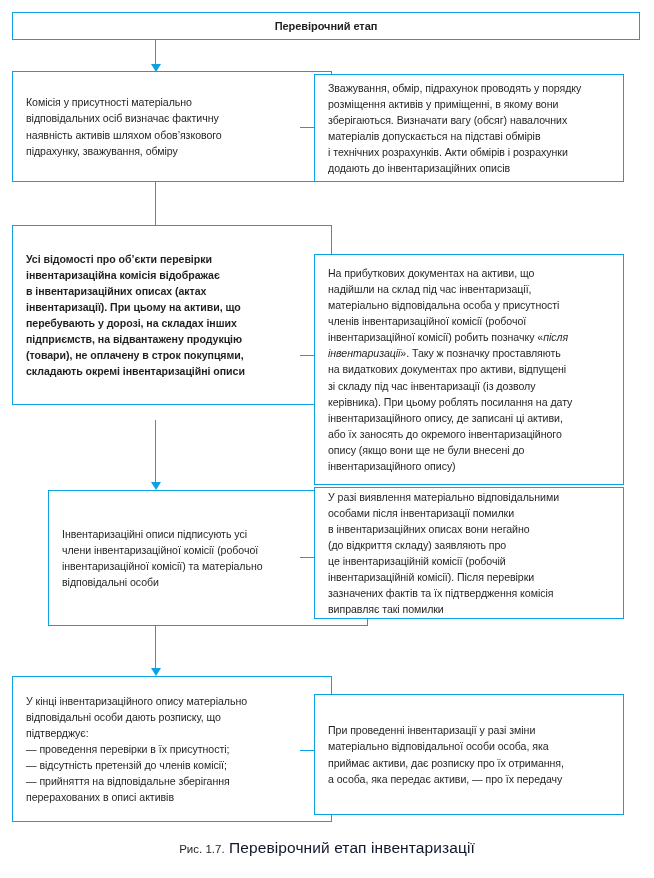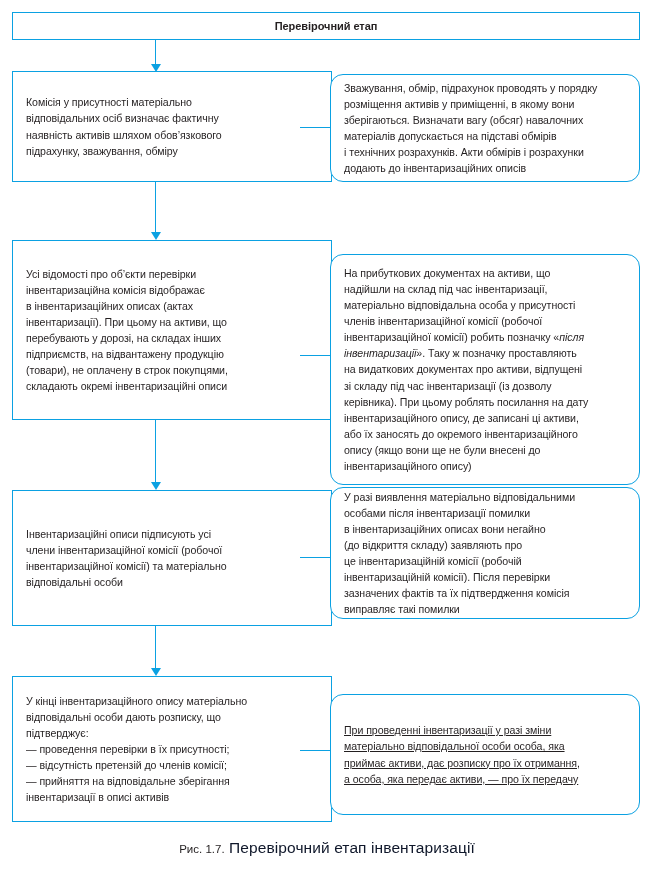--- a/index.html
+++ b/index.html
@@ -57,33 +57,33 @@
   #title-box .txt {
     font-size: 11px;
     font-weight: bold;
     text-align: center;
     line-height: 26px;
     white-space: nowrap;
   }
 
   
   .col-left  { left: 12px;  width: 320px; }
-  .col-right { left: 330px; width: 310px; border-radius: 13px; }
+  .col-right { left: 314px; width: 310px; }
 
   #node-l1 { top: 71px;  height: 111px; }
   #node-r1 { top: 74px;  height: 108px; }
 
-  #node-l2 { top: 240px; height: 180px; }
+  #node-l2 { top: 225px; height: 180px; font-weight: bold; }
   #node-r2 { top: 254px; height: 231px; }
 
-  #node-l3 { top: 490px; height: 136px; }
+  #node-l3 { top: 490px; height: 136px; margin-left: 36px; }
   #node-r3 { top: 487px; height: 132px; }
 
   #node-l4 { top: 676px; height: 146px; }
-  #node-r4 { top: 694px; height: 121px; text-decoration: underline; }
+  #node-r4 { top: 694px; height: 121px; }
 
   
   .it { font-style: italic; }
 
   
   .vline {
     position: absolute;
     width: 1.4px;
     background: #0ba1e2;
     left: 155px;
@@ -224,21 +224,21 @@
   <div class="vline" id="conn-v3"></div>
   <div class="arrowhead" id="arrow-3"></div>
 
   <div class="node col-left" id="node-l4">
     <span class="txt">У кінці інвентаризаційного опису матеріально
 відповідальні особи дають розписку, що
 підтверджує:
 — проведення перевірки в їх присутності;
 — відсутність претензій до членів комісії;
 — прийняття на відповідальне зберігання
-інвентаризації в описі активів</span>
+перерахованих в описі активів</span>
   </div>
   <div class="hline" id="conn-h4"></div>
   <div class="node col-right" id="node-r4">
     <span class="txt"><span>При проведенні інвентаризації у разі зміни
 матеріально відповідальної особи особа, яка
 приймає активи, дає розписку про їх отримання,
 а особа, яка передає активи, — про їх передачу</span><span class="it"></span><span></span></span>
   </div>
 
   <div id="caption">

